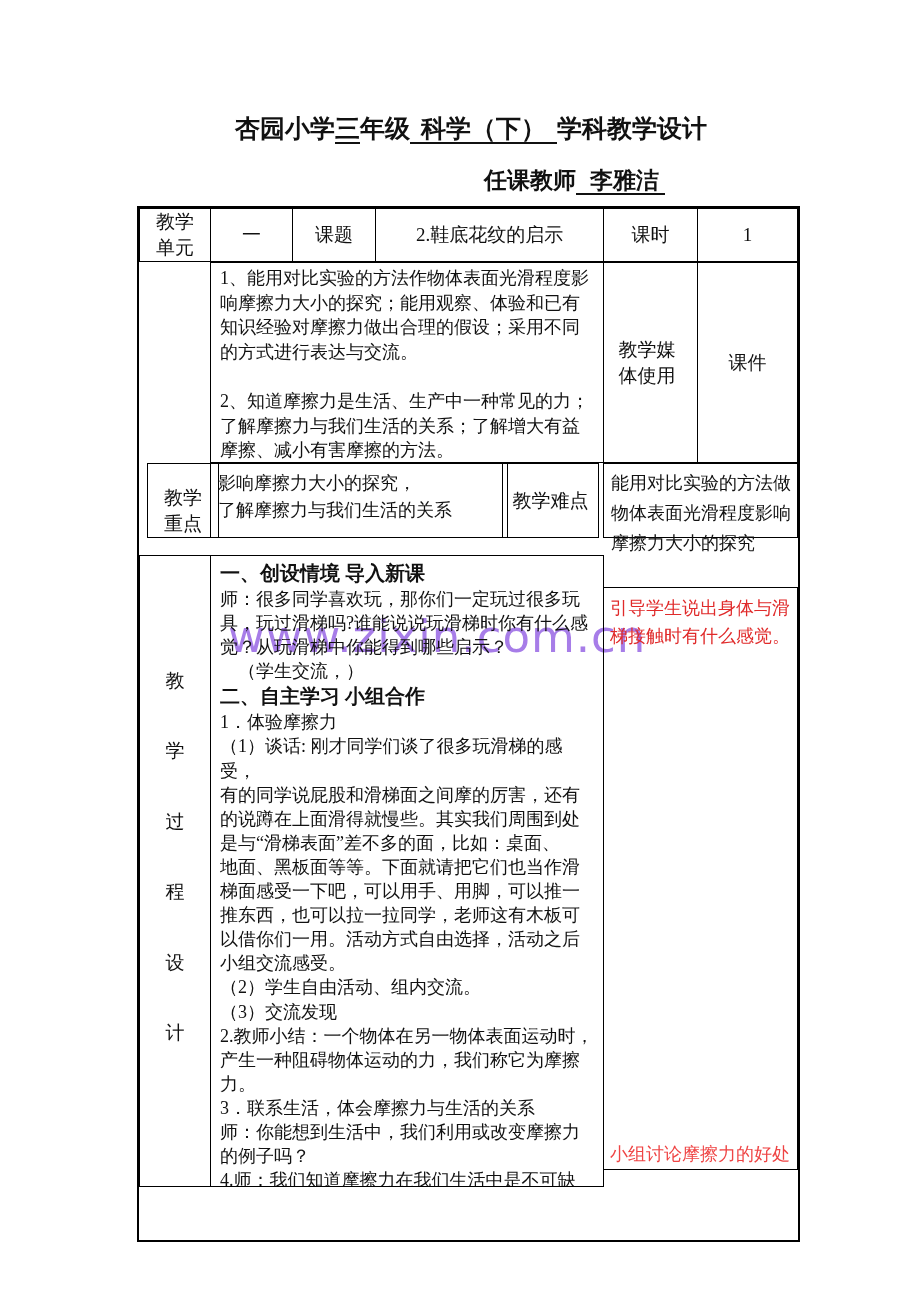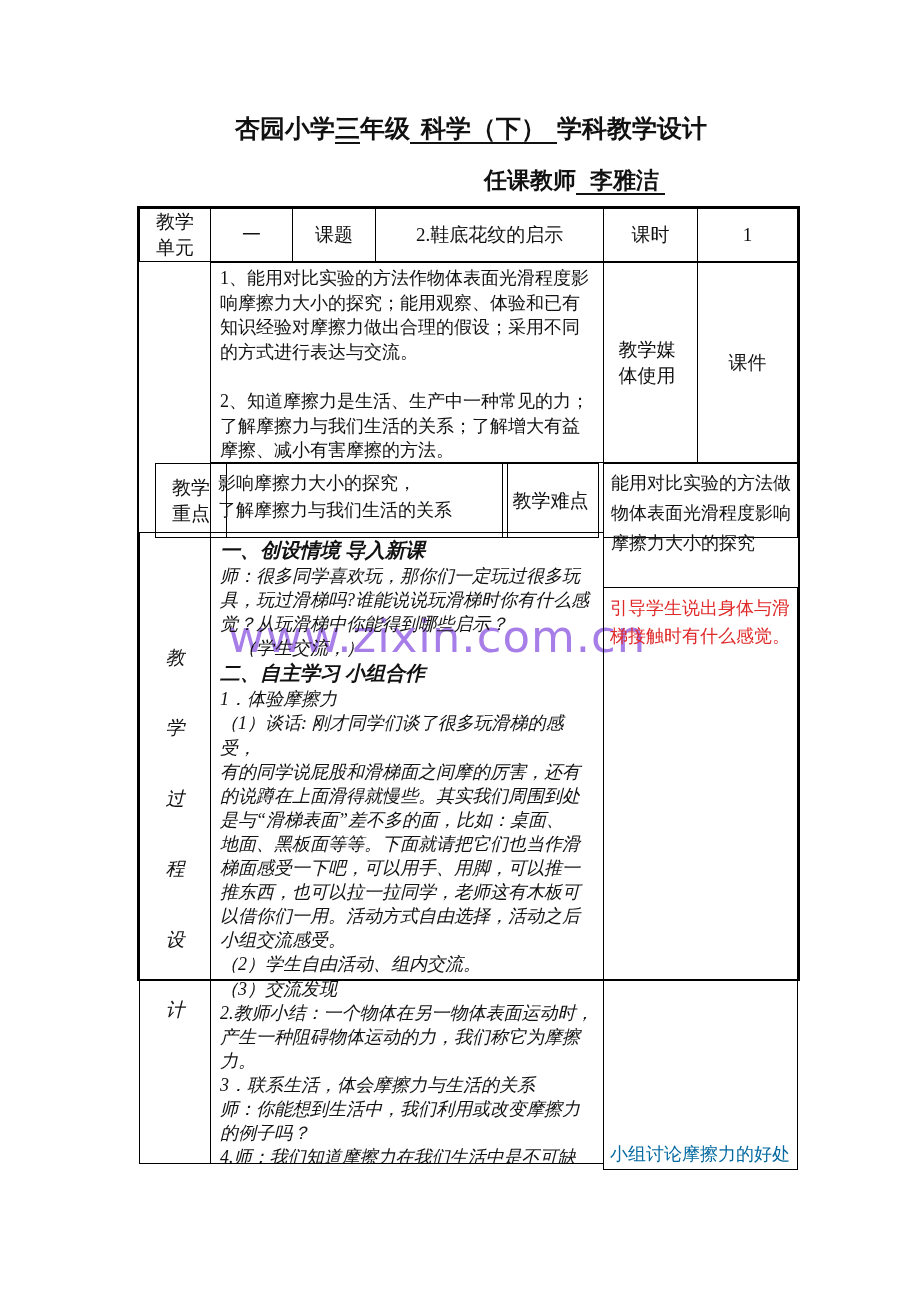--- a/index.html
+++ b/index.html
@@ -38,21 +38,21 @@
     left: 484px; top: 165px;
     font-size: 23px;
     font-weight: bold;
     z-index: 2;
   }
   .teacher-line .u-name { border-bottom: 2px solid #111; padding: 0 6px 0 14px; }
 
   .lesson-table {
     position: absolute;
     left: 137px; top: 206px;
-    width: 663px; height: 775px;
+    width: 663px; height: 1036px;
     border: 2px solid #000;
     z-index: 2;
     background: transparent;
   }
   .cell {
     position: absolute;
     border: 1px solid #000;
     background: transparent;
   }
   .center {
@@ -62,21 +62,21 @@
   .label-font { font-size: 19px; line-height: 26px; }
   .pre { white-space: pre-line; }
 
   
   .r1 { top: 0; height: 54px; }
   
   .r2 { top: 54px; height: 201px; }
   
   .r3 { top: 255px; height: 75px; }
   
-  .r4 { top: 324px; height: 632px; font-style: italic; }
+  .r4 { top: 347px; height: 632px; }
 
   .objectives-text {
     padding: 3px 8px 0 9px;
     font-size: 18px;
     line-height: 24.6px;
     overflow: hidden;
   }
   .media-inner { width: 64px; text-align: left; }
   .key-text { padding: 6px 6px 0 7px; font-size: 18px; line-height: 27px; }
   .difficulty-text { padding: 4px 4px 0 7px; font-size: 18px; line-height: 30px; }
@@ -149,21 +149,21 @@
 了解摩擦力与我们生活的关系；了解增大有益
 摩擦、减小有害摩擦的方法。</div>
   </div>
   <div class="cell r2 center label-font" style="left:464px; width:95px;">
     <span class="media-inner">教学媒体使用</span>
   </div>
   <div class="cell r2 center label-font" style="left:558px; width:101px;">
     <span>课件</span>
   </div>
 
-  <div class="cell r3 center label-font" style="left:16px; width:72px;">
+  <div class="cell r3 center label-font" style="left:8px; width:72px;align-items:flex-end;">
     <span style="width:44px;">教学重点</span>
   </div>
   <div class="cell r3" style="left:71px; width:298px;">
     <div class="key-text pre">影响摩擦力大小的探究，
 了解摩擦力与我们生活的关系</div>
   </div>
   <div class="cell r3 center label-font" style="left:363px; width:97px;">
     <span>教学难点</span>
   </div>
   <div class="cell r3" style="left:464px; width:195px;">
@@ -204,16 +204,16 @@
 力。
 3．联系生活，体会摩擦力与生活的关系
 师：你能想到生活中，我们利用或改变摩擦力
 的例子吗？
 4.师：我们知道摩擦力在我们生活中是不可缺
 少的，现在我们就来讨论一下摩擦力的好处坏</div>
   </div>
   <div class="cell notes-cell" style="left:464px; width:195px; top:379px; height:583px;">
     <div class="note-1 pre" style="color:#e02a2a;">引导学生说出身体与滑
 梯接触时有什么感觉。</div>
-    <div class="note-2" style="color:#0369a1;">小组讨论摩擦力的好处</div>
+    <div class="note-2" style="color:#ef4444;">小组讨论摩擦力的好处</div>
   </div>
 
 </div>
 
 </body></html>

